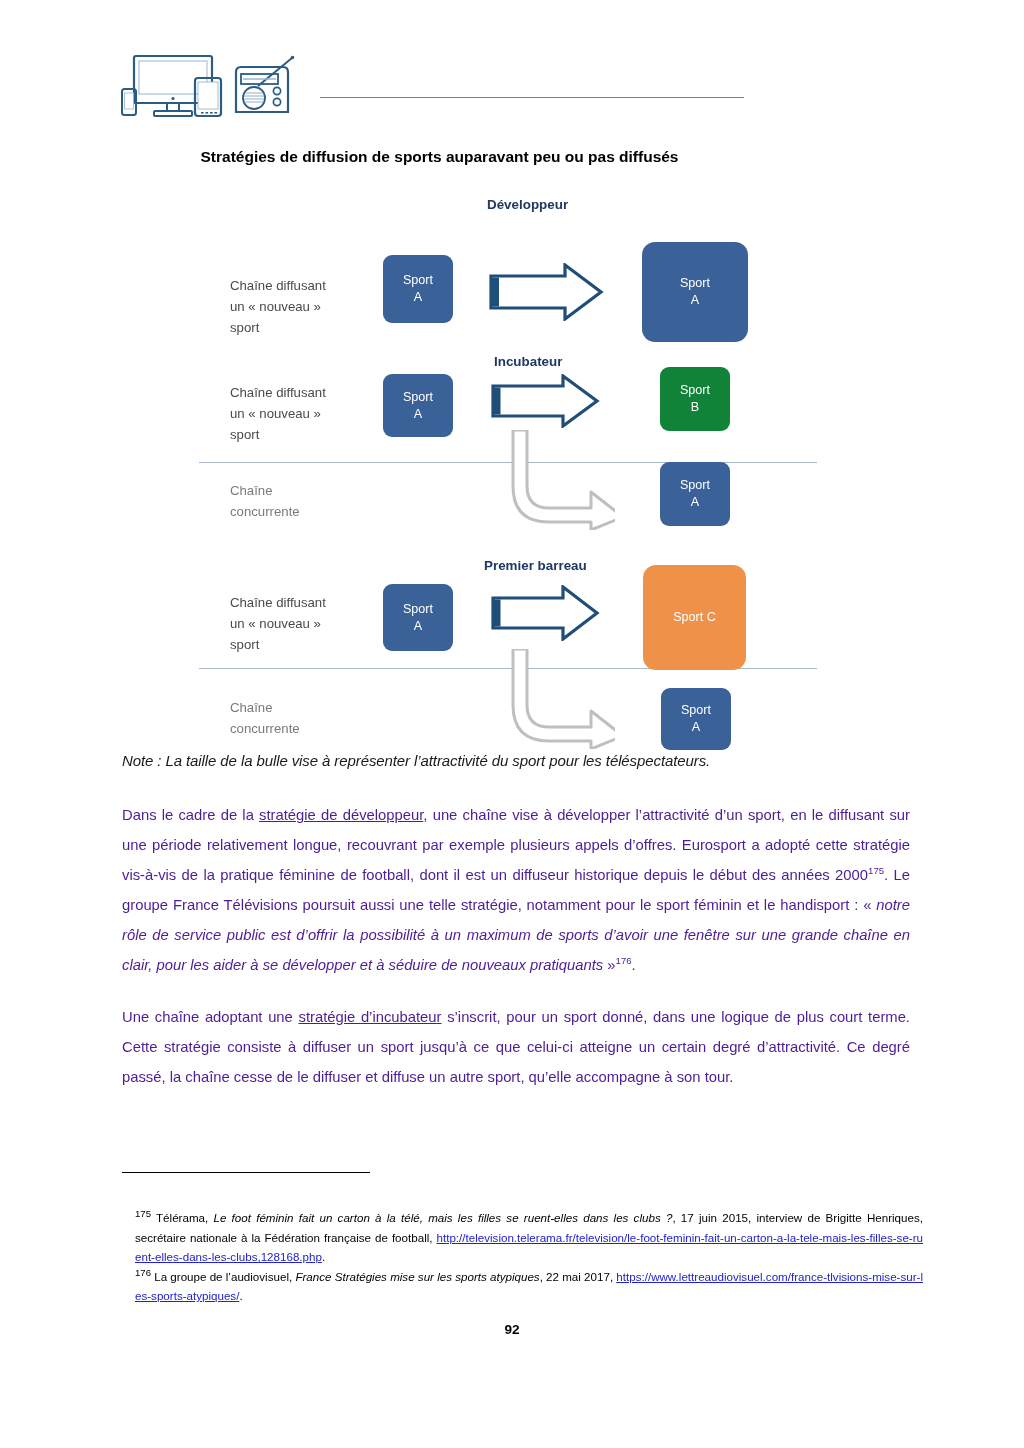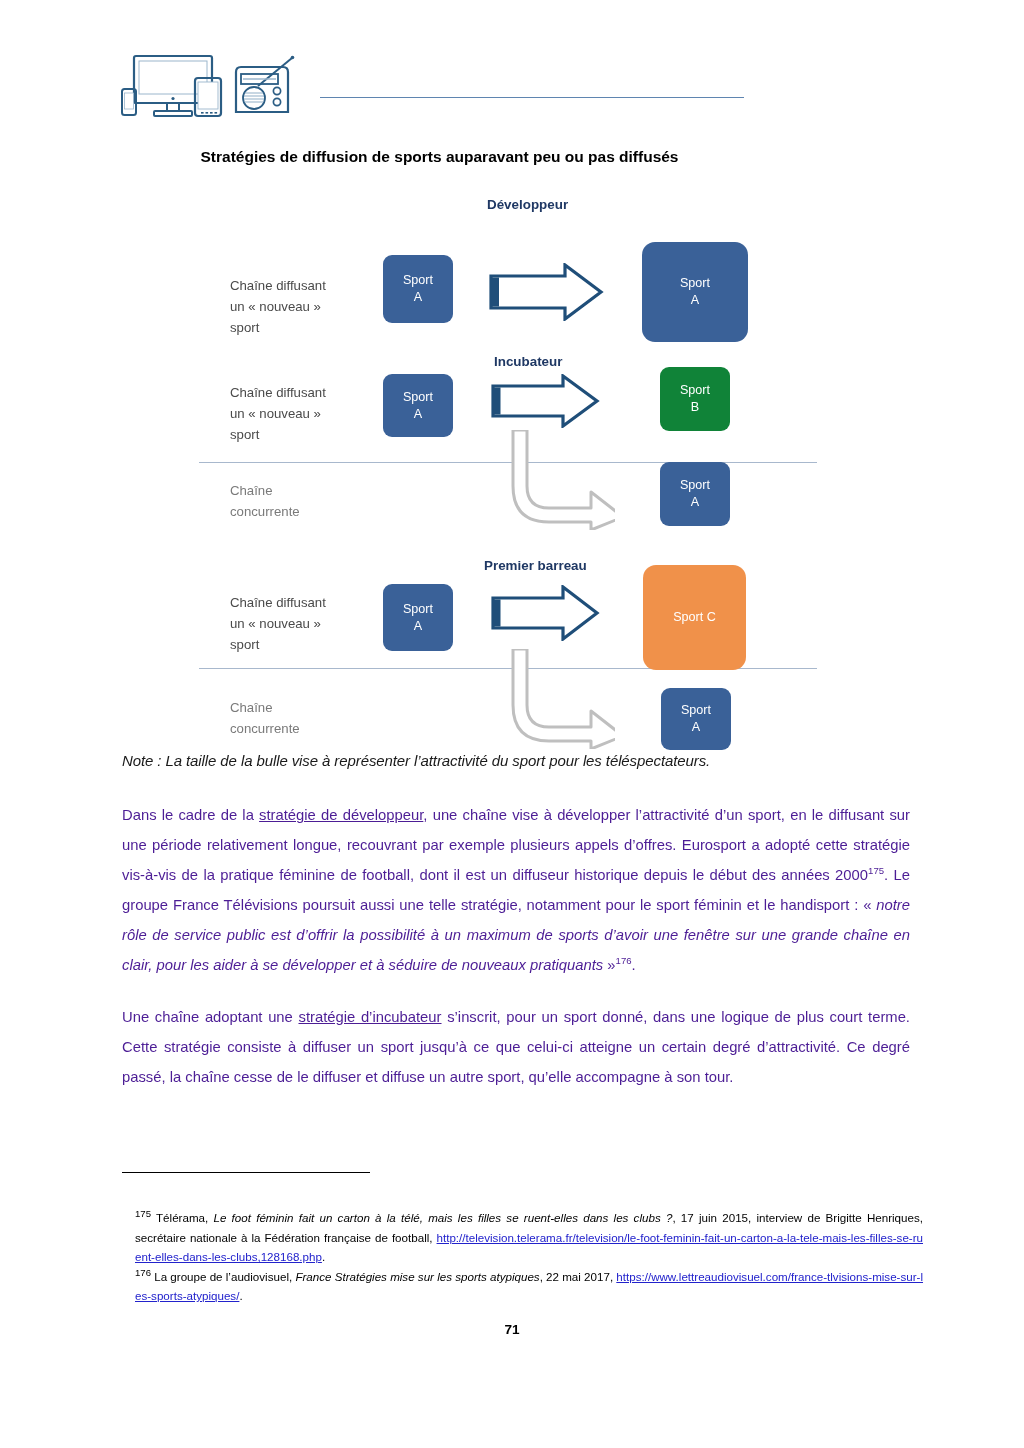--- a/index.html
+++ b/index.html
@@ -331,13 +331,13 @@
 
 <div id="footnotes">
   <p class="fn">
     <sup>175</sup><span> Télérama, </span><span class="it">Le foot féminin fait un carton à la télé, mais les filles se ruent-elles dans les clubs ?</span><span>, 17 juin 2015, interview de Brigitte Henriques, secrétaire nationale à la Fédération française de football, </span><span class="link">http://television.telerama.fr/television/le-foot-feminin-fait-un-carton-a-la-tele-mais-les-filles-se-ruent-elles-dans-les-clubs,128168.php</span><span>.</span>
   </p>
   <p class="fn">
     <sup>176</sup><span> La groupe de l’audiovisuel, </span><span class="it">France Stratégies mise sur les sports atypiques</span><span>, 22 mai 2017, </span><span class="link">https://www.lettreaudiovisuel.com/france-tlvisions-mise-sur-les-sports-atypiques/</span><span>.</span>
   </p>
 </div>
 
-<div id="page-number">71</div>
+<div id="page-number">92</div>
 
 </body></html>

